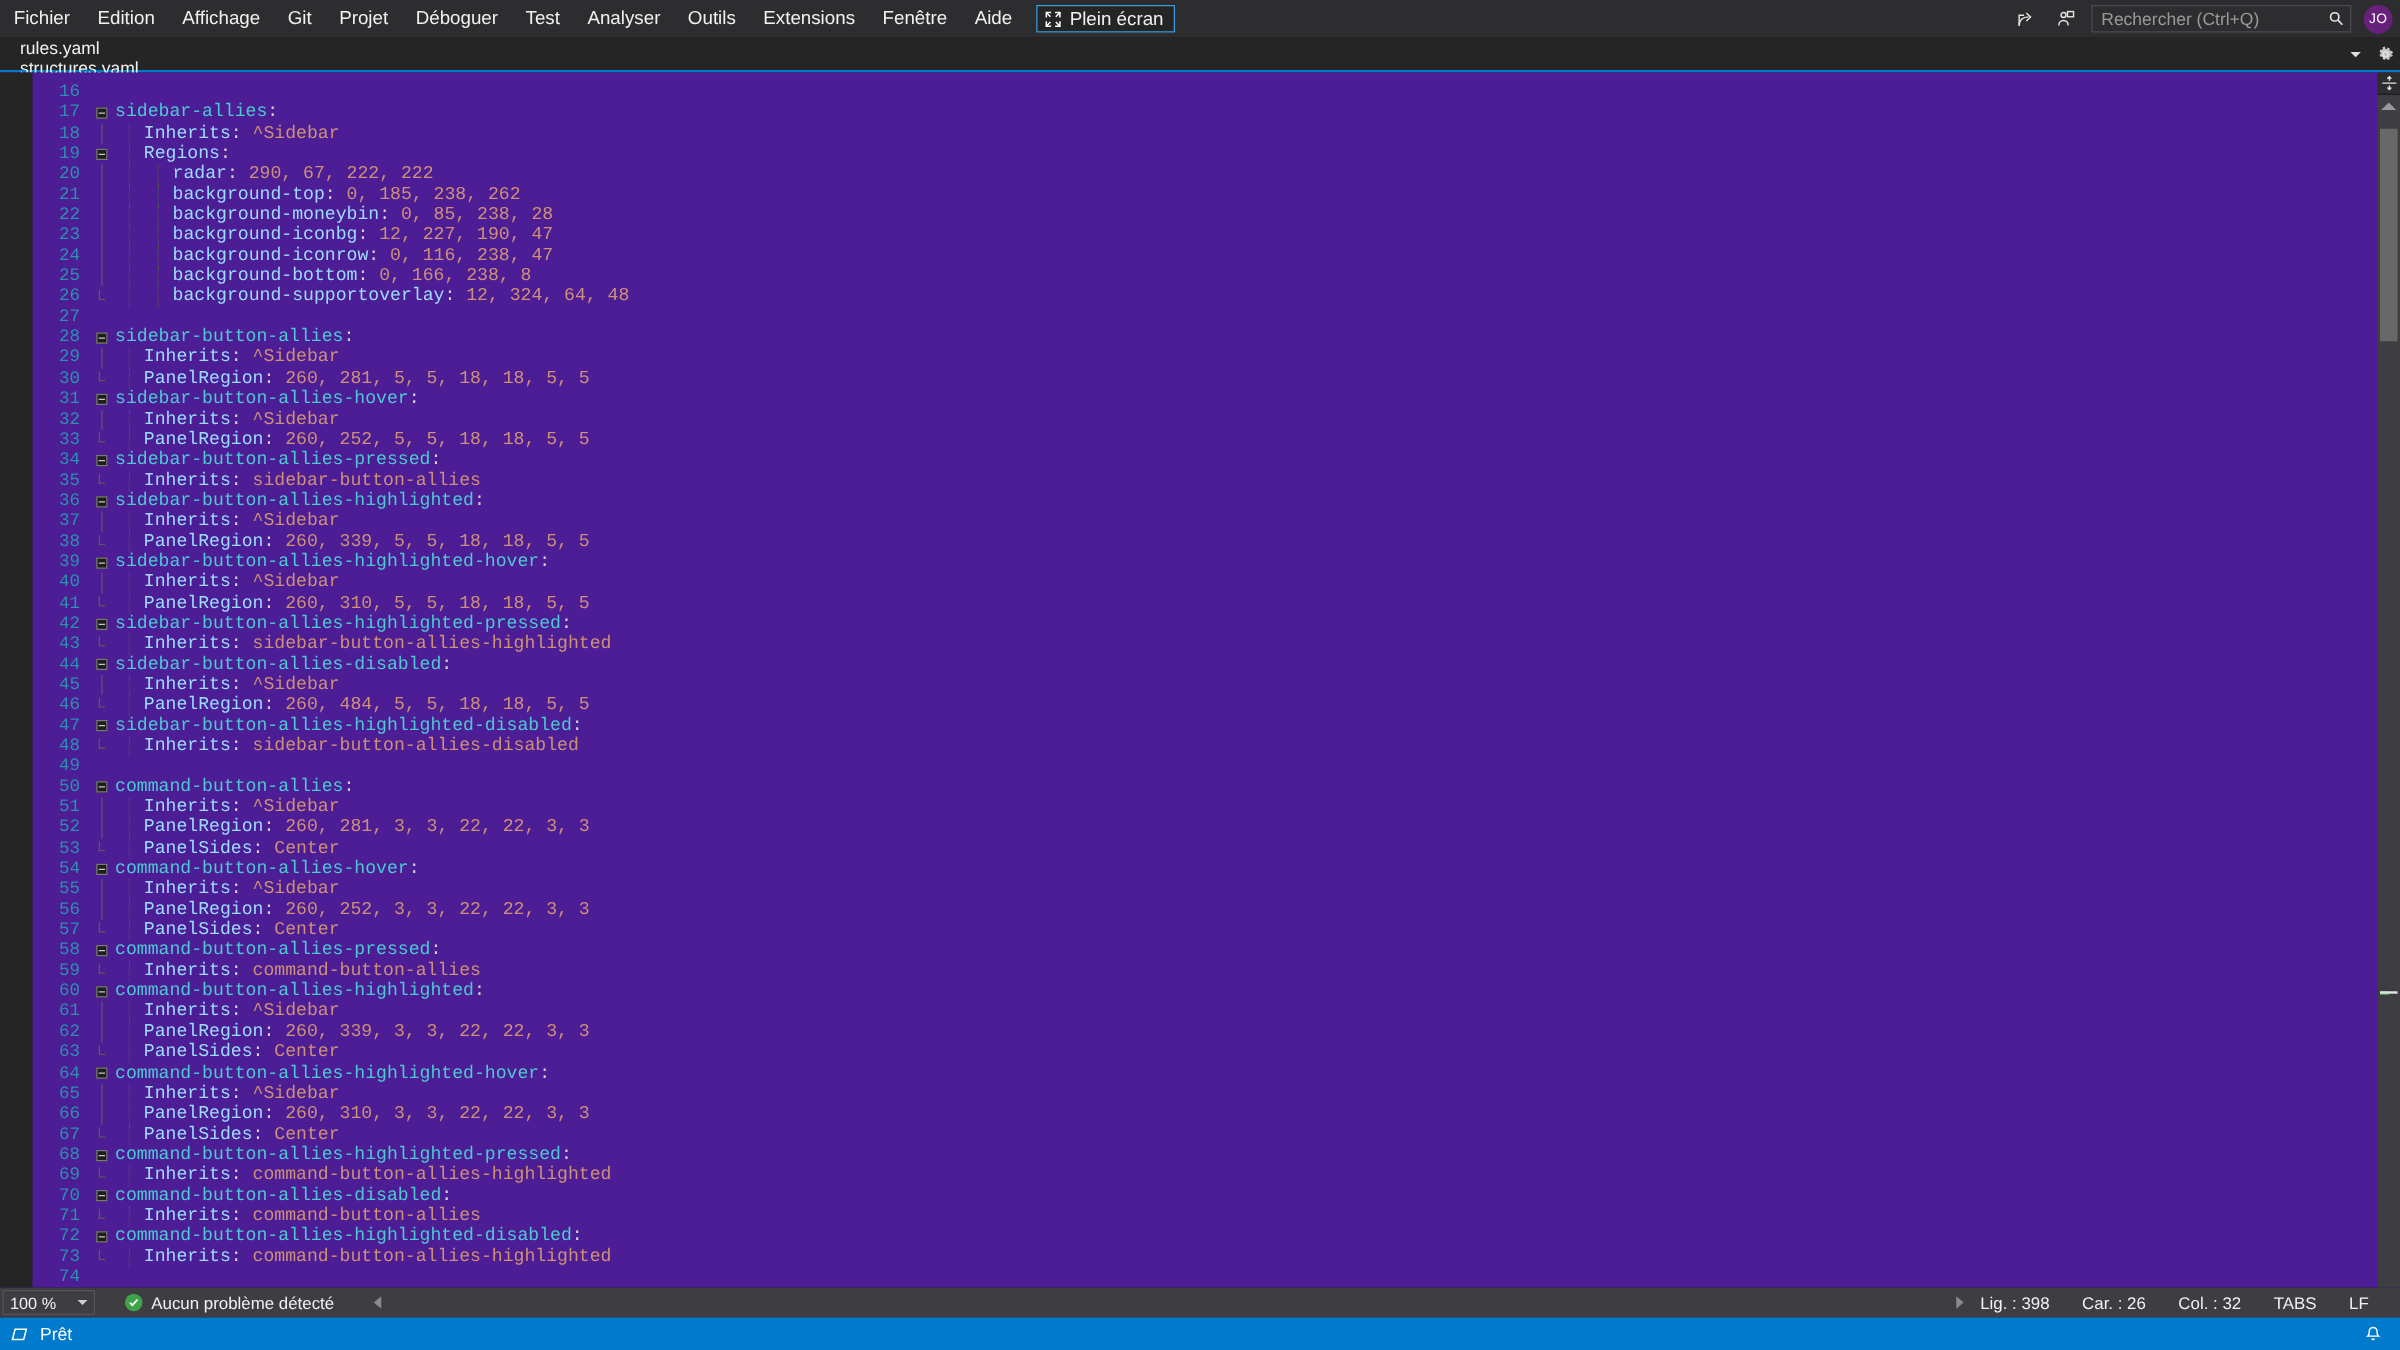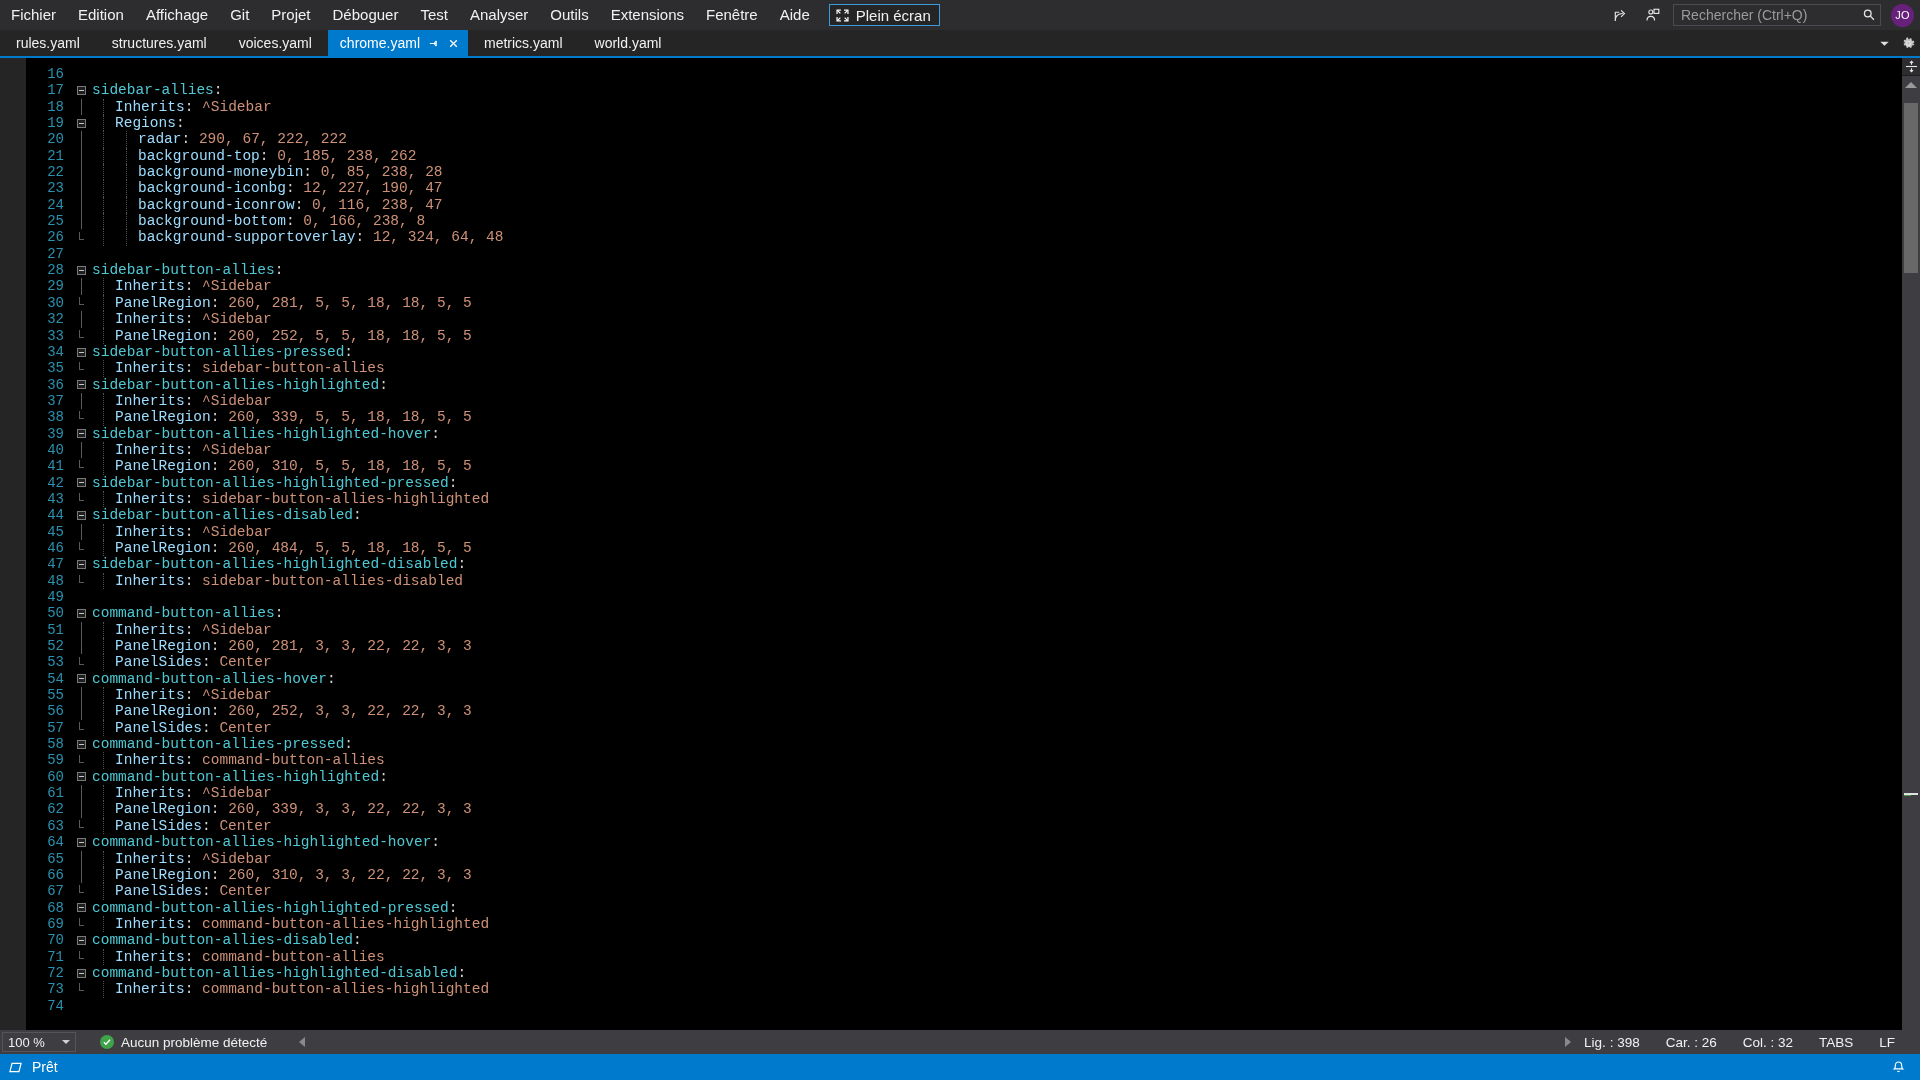--- a/index.html
+++ b/index.html
@@ -67,21 +67,21 @@
     width: 14px; height: 14px; display: flex;
     align-items: center; justify-content: center;
     color: #ffffff;
   }
   .tabbar-right {
     position: absolute; right: 4px; top: 0; height: 26px;
     display: flex; align-items: center; gap: 10px;
   }
 
   
-  .editor-wrap { flex: 1 1 auto; display: flex; position: relative; background: #000000; min-height: 0; text-decoration: underline; }
+  .editor-wrap { flex: 1 1 auto; display: flex; position: relative; background: #4c1d95; min-height: 0; }
   .breakpoint-gutter { width: 26px; background: #252526; flex: 0 0 26px; }
   .code-area {
     flex: 1 1 auto; position: relative; overflow: hidden;
     font-family: "Liberation Mono", monospace;
     font-size: 14.5px; line-height: 16.35px;
     padding-top: 8px;
   }
   .line { display: flex; align-items: center; height: 16.35px; white-space: pre; }
   .lineno {
     width: 44px; flex: 0 0 44px; text-align: right;
@@ -237,21 +237,21 @@
         </svg>
       </span>
     </div>
     <div class="avatar">
       <span>JO</span>
     </div>
   </div>
 </div>
 
 <div class="tabbar">
-  <div id="tab-list" style="display:flex;align-items:stretch;">
+  <div id="tab-list" style="display:flex;align-items:stretch;flex-direction:column;">
       <div class="tab">
         <span>rules.yaml</span>
       </div>
       <div class="tab">
         <span>structures.yaml</span>
       </div>
       <div class="tab">
         <span>voices.yaml</span>
       </div>
       <div class="tab active">
@@ -307,20 +307,21 @@
       <div class="line"><span class="lineno">21</span><span class="fold"><span class="fold-line"></span></span><span class="ind"><span class="ind-guide"></span></span><span class="ind"><span class="ind-guide"></span></span><span class="code-text"><span class="k2">background-top</span><span class="p">: </span><span class="v">0, 185, 238, 262</span></span></div>
       <div class="line"><span class="lineno">22</span><span class="fold"><span class="fold-line"></span></span><span class="ind"><span class="ind-guide"></span></span><span class="ind"><span class="ind-guide"></span></span><span class="code-text"><span class="k2">background-moneybin</span><span class="p">: </span><span class="v">0, 85, 238, 28</span></span></div>
       <div class="line"><span class="lineno">23</span><span class="fold"><span class="fold-line"></span></span><span class="ind"><span class="ind-guide"></span></span><span class="ind"><span class="ind-guide"></span></span><span class="code-text"><span class="k2">background-iconbg</span><span class="p">: </span><span class="v">12, 227, 190, 47</span></span></div>
       <div class="line"><span class="lineno">24</span><span class="fold"><span class="fold-line"></span></span><span class="ind"><span class="ind-guide"></span></span><span class="ind"><span class="ind-guide"></span></span><span class="code-text"><span class="k2">background-iconrow</span><span class="p">: </span><span class="v">0, 116, 238, 47</span></span></div>
       <div class="line"><span class="lineno">25</span><span class="fold"><span class="fold-line"></span></span><span class="ind"><span class="ind-guide"></span></span><span class="ind"><span class="ind-guide"></span></span><span class="code-text"><span class="k2">background-bottom</span><span class="p">: </span><span class="v">0, 166, 238, 8</span></span></div>
       <div class="line"><span class="lineno">26</span><span class="fold"><span style="display:block;width:5px;height:8px;border-left:1px solid #5a5a5a;border-bottom:1px solid #5a5a5a;margin-bottom:4px;"></span></span><span class="ind"><span class="ind-guide"></span></span><span class="ind"><span class="ind-guide"></span></span><span class="code-text"><span class="k2">background-supportoverlay</span><span class="p">: </span><span class="v">12, 324, 64, 48</span></span></div>
       <div class="line"><span class="lineno">27</span><span class="fold"></span><span class="code-text"></span></div>
       <div class="line"><span class="lineno">28</span><span class="fold"><span class="fold-box"></span></span><span class="code-text"><span class="k">sidebar-button-allies</span><span class="p">:</span></span></div>
       <div class="line"><span class="lineno">29</span><span class="fold"><span class="fold-line"></span></span><span class="ind"><span class="ind-guide"></span></span><span class="code-text"><span class="k2">Inherits</span><span class="p">: </span><span class="v">^Sidebar</span></span></div>
       <div class="line"><span class="lineno">30</span><span class="fold"><span style="display:block;width:5px;height:8px;border-left:1px solid #5a5a5a;border-bottom:1px solid #5a5a5a;margin-bottom:4px;"></span></span><span class="ind"><span class="ind-guide"></span></span><span class="code-text"><span class="k2">PanelRegion</span><span class="p">: </span><span class="v">260, 281, 5, 5, 18, 18, 5, 5</span></span></div>
+      <div class="line"><span class="lineno">31</span><span class="fold"><span class="fold-box"></span></span><span class="code-text"><span class="k">sidebar-button-allies-hover</span><span class="p">:</span></span></div>
       <div class="line"><span class="lineno">32</span><span class="fold"><span class="fold-line"></span></span><span class="ind"><span class="ind-guide"></span></span><span class="code-text"><span class="k2">Inherits</span><span class="p">: </span><span class="v">^Sidebar</span></span></div>
       <div class="line"><span class="lineno">33</span><span class="fold"><span style="display:block;width:5px;height:8px;border-left:1px solid #5a5a5a;border-bottom:1px solid #5a5a5a;margin-bottom:4px;"></span></span><span class="ind"><span class="ind-guide"></span></span><span class="code-text"><span class="k2">PanelRegion</span><span class="p">: </span><span class="v">260, 252, 5, 5, 18, 18, 5, 5</span></span></div>
       <div class="line"><span class="lineno">34</span><span class="fold"><span class="fold-box"></span></span><span class="code-text"><span class="k">sidebar-button-allies-pressed</span><span class="p">:</span></span></div>
       <div class="line"><span class="lineno">35</span><span class="fold"><span style="display:block;width:5px;height:8px;border-left:1px solid #5a5a5a;border-bottom:1px solid #5a5a5a;margin-bottom:4px;"></span></span><span class="ind"><span class="ind-guide"></span></span><span class="code-text"><span class="k2">Inherits</span><span class="p">: </span><span class="v">sidebar-button-allies</span></span></div>
       <div class="line"><span class="lineno">36</span><span class="fold"><span class="fold-box"></span></span><span class="code-text"><span class="k">sidebar-button-allies-highlighted</span><span class="p">:</span></span></div>
       <div class="line"><span class="lineno">37</span><span class="fold"><span class="fold-line"></span></span><span class="ind"><span class="ind-guide"></span></span><span class="code-text"><span class="k2">Inherits</span><span class="p">: </span><span class="v">^Sidebar</span></span></div>
       <div class="line"><span class="lineno">38</span><span class="fold"><span style="display:block;width:5px;height:8px;border-left:1px solid #5a5a5a;border-bottom:1px solid #5a5a5a;margin-bottom:4px;"></span></span><span class="ind"><span class="ind-guide"></span></span><span class="code-text"><span class="k2">PanelRegion</span><span class="p">: </span><span class="v">260, 339, 5, 5, 18, 18, 5, 5</span></span></div>
       <div class="line"><span class="lineno">39</span><span class="fold"><span class="fold-box"></span></span><span class="code-text"><span class="k">sidebar-button-allies-highlighted-hover</span><span class="p">:</span></span></div>
       <div class="line"><span class="lineno">40</span><span class="fold"><span class="fold-line"></span></span><span class="ind"><span class="ind-guide"></span></span><span class="code-text"><span class="k2">Inherits</span><span class="p">: </span><span class="v">^Sidebar</span></span></div>
       <div class="line"><span class="lineno">41</span><span class="fold"><span style="display:block;width:5px;height:8px;border-left:1px solid #5a5a5a;border-bottom:1px solid #5a5a5a;margin-bottom:4px;"></span></span><span class="ind"><span class="ind-guide"></span></span><span class="code-text"><span class="k2">PanelRegion</span><span class="p">: </span><span class="v">260, 310, 5, 5, 18, 18, 5, 5</span></span></div>

